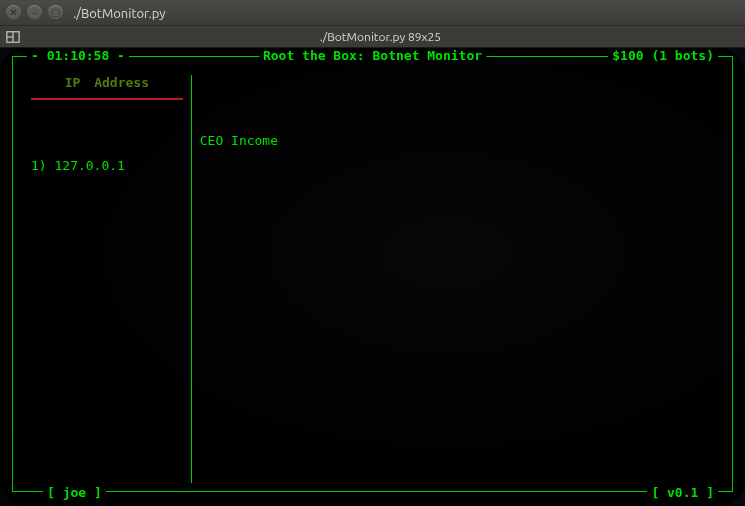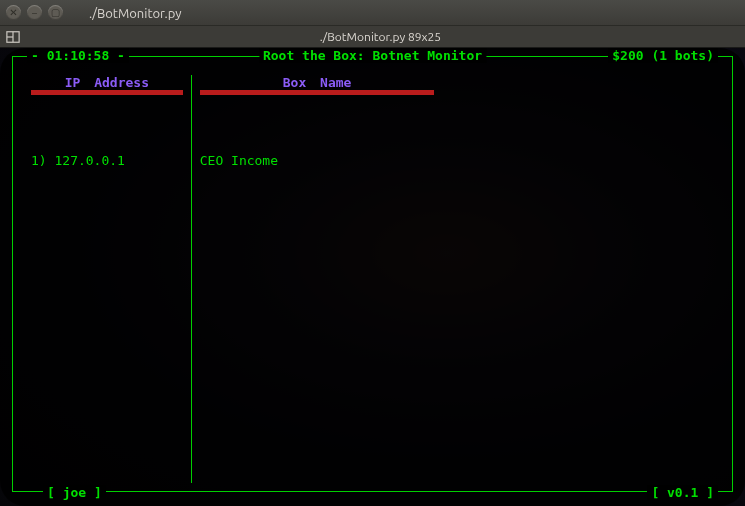--- a/index.html
+++ b/index.html
@@ -29,21 +29,21 @@
   margin-right: 6px;
   display: inline-flex;
   align-items: center;
   justify-content: center;
   background: #5e5b54;
   color: #2f2d28;
   font-size: 10px;
   line-height: 1;
   box-shadow: inset 0 1px 1px rgba(255,255,255,0.25), inset 0 -1px 1px rgba(0,0,0,0.3);
 }
-.titlebar .title { margin-left: 20px; }
+.titlebar .title { margin-left: 4px; }
 .subbar {
   height: 22px;
   background: #3c3b37;
   display: flex;
   align-items: center;
   color: #dcd8d2;
   font-family: "Ubuntu", "DejaVu Sans", sans-serif;
   font-size: 12px;
   border-bottom: 1px solid #1a1a18;
 }
@@ -93,22 +93,23 @@
 }
 .col {
   position: relative;
   padding: 0 8px;
 }
 .col1 { width: 24%; }
 .col2 { width: 36%; border-left: 1px solid #00d000; }
 .col3 { width: 40%; border-left: 1px solid #00d000; }
 .col-header {
   text-align: center;
-  color: #8b5cf6;
-  border-bottom: 5px solid #b91c1c;
+  color: #4d7c0f;
+  padding-bottom: 8px;
+  border-bottom: 2px solid #b91c1c;
   font-weight: bold;
   word-spacing: 6px;
 }
 .col-body {
   padding-top: 10px;
   color: #00e000;
 }
 .row { white-space: pre; margin-top: 48px; }
 </style>
 </head>
@@ -131,32 +132,31 @@
   </span>
   <span class="subtitle">./BotMonitor.py 89x25</span>
 </div>
 
 <div class="terminal">
   <div class="outer-box">
 
     <div class="top-overlay">
       <span>- 01:10:58 -</span>
       <span class="center">Root the Box: Botnet Monitor</span>
-      <span>$200 (1 bots)</span>
+      <span>$100 (1 bots)</span>
     </div>
 
     <div class="columns">
       <div class="col col1">
         <div class="col-header">IP  Address</div>
         <div class="col-body">
           <div class="row"><span>1)</span> <span>127.0.0.1</span></div>
         </div>
       </div>
       <div class="col col2">
-        <div class="col-header">Box  Name</div>
         <div class="col-body">
           <div class="row">CEO Income</div>
         </div>
       </div>
     </div>
 
     <div class="bottom-overlay">
       <span>[ joe ]</span>
       <span>[ v0.1 ]</span>
     </div>

